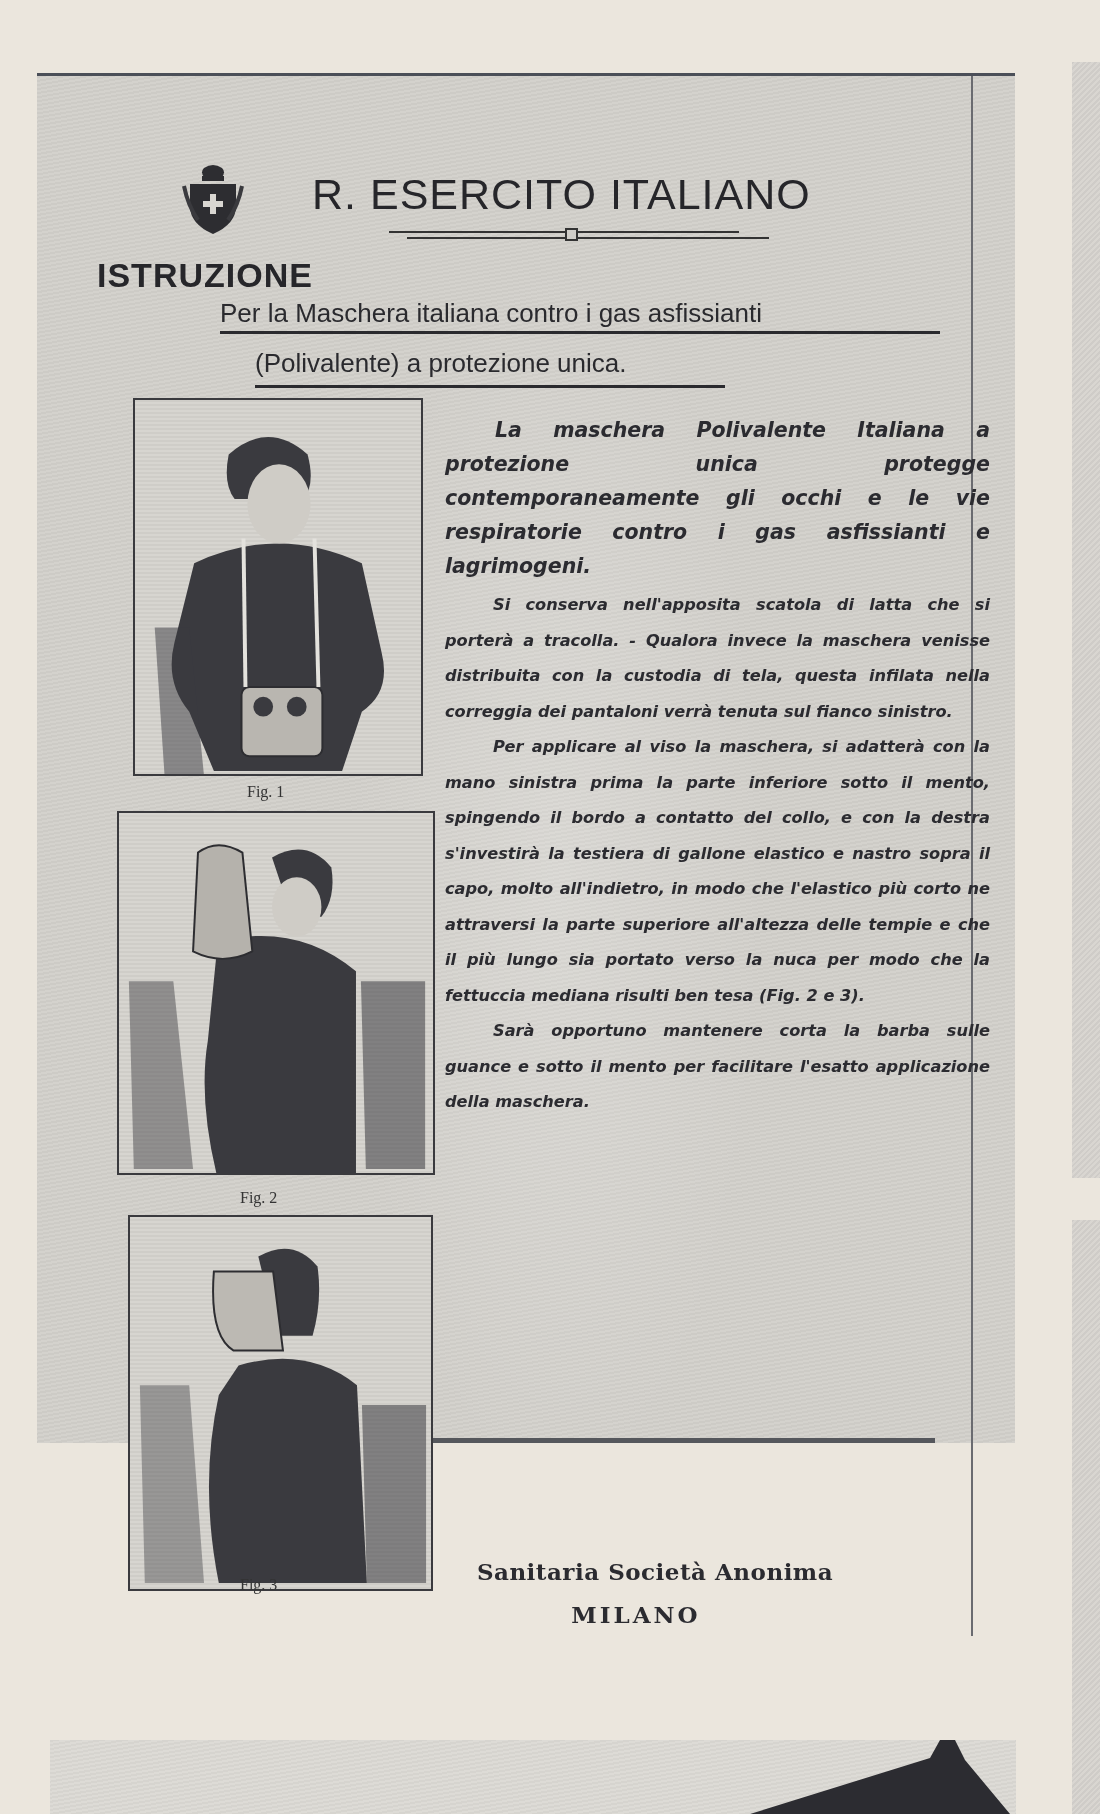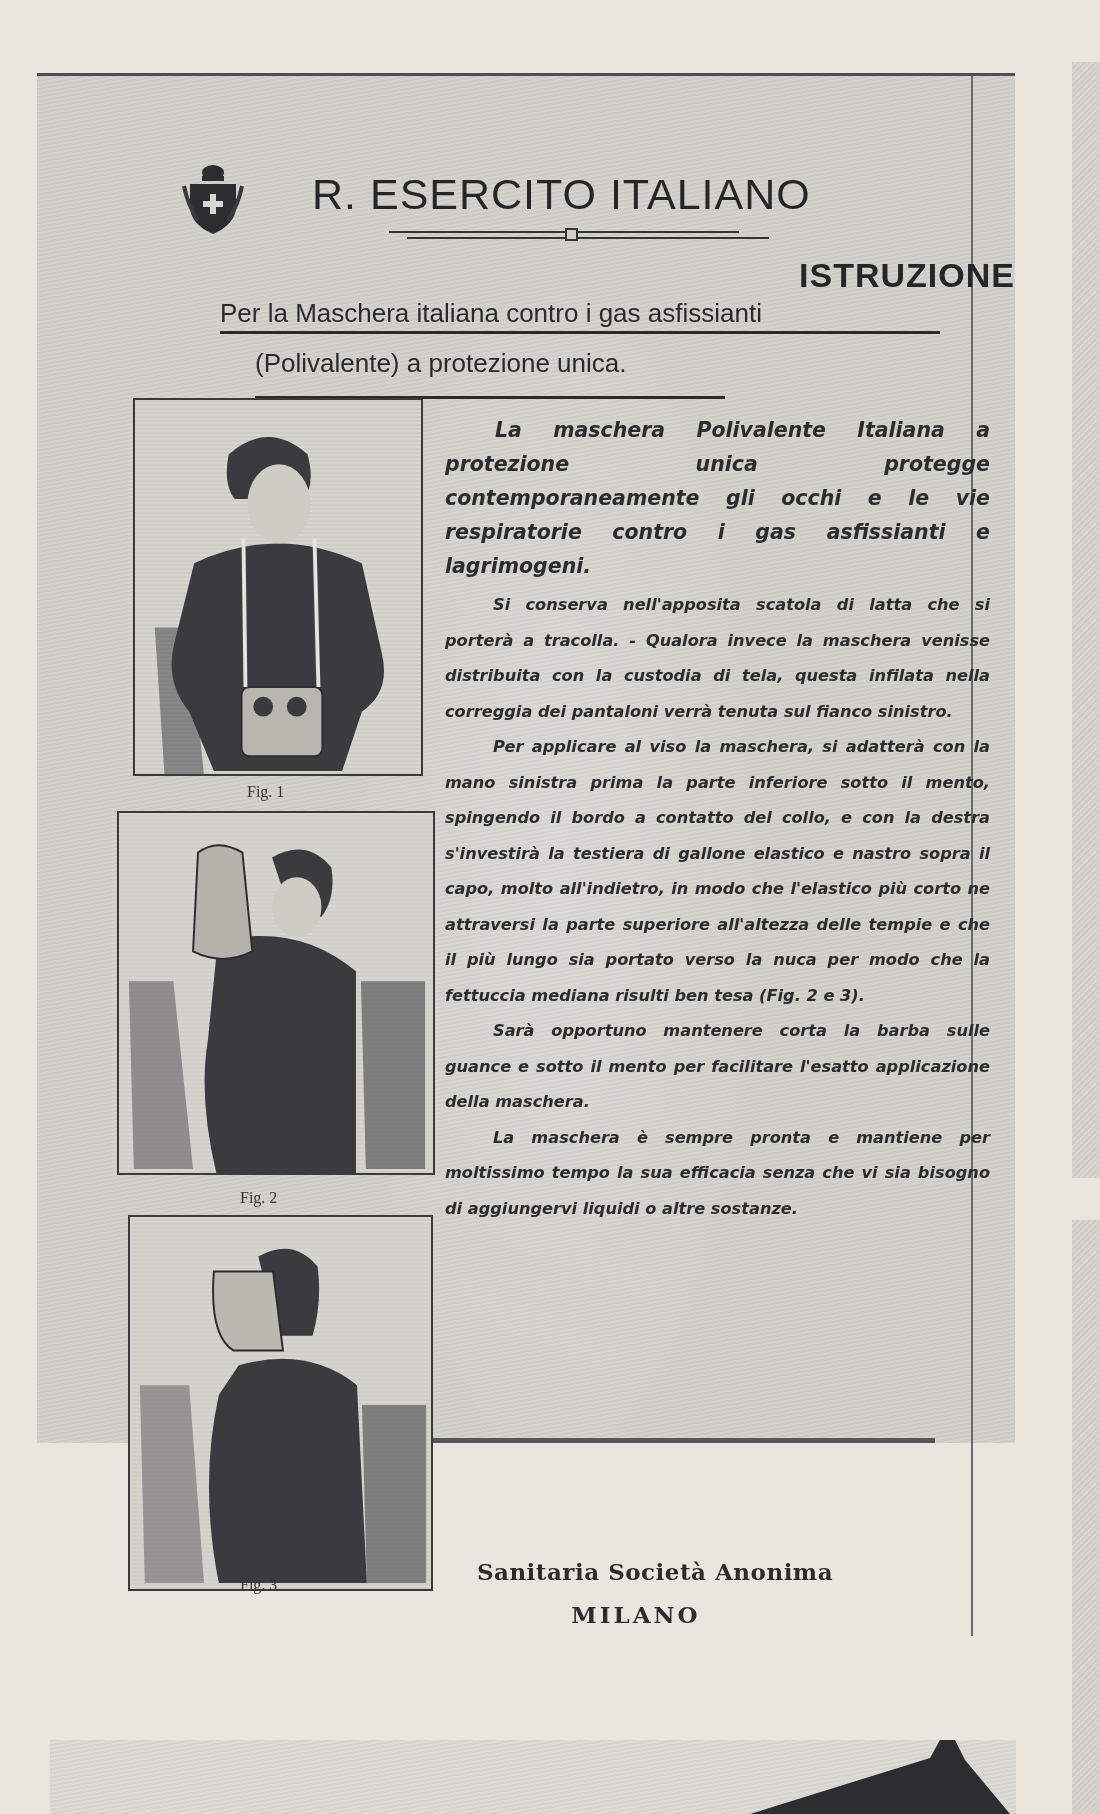--- a/index.html
+++ b/index.html
@@ -32,33 +32,33 @@
     position: absolute; left: 130px; top: 12px;
     font-size: 43px; letter-spacing: 1px; color: #26262a; white-space: nowrap;
     font-family: "Liberation Sans", sans-serif;
   }
   .ornament { position: absolute; left: 352px; top: 152px; width: 380px; height: 14px; }
   .ornament .l1 { position: absolute; left: 0; right: 30px; top: 3px; height: 2px; background: #333; }
   .ornament .l2 { position: absolute; left: 18px; right: 0; top: 9px; height: 2px; background: #333; }
   .ornament .sq { position: absolute; left: 176px; top: 0; width: 9px; height: 9px; border: 2px solid #333; background: #d0cec9; }
 
   .istruzione {
-    position: absolute; left: 0; width: 978px; top: 180px; text-align: right;
+    position: absolute; left: 0; width: 978px; top: 180px; text-align: left;
     font-size: 34px; font-weight: bold; color: #26262a; letter-spacing: 1px;
     padding-left: 60px; box-sizing: border-box;
   }
   .sub1 {
     position: absolute; left: 183px; top: 222px; width: 720px;
     font-size: 26px; color: #2a2a2e; white-space: nowrap;
     border-bottom: 3px solid #2a2a2e; padding-bottom: 2px;
   }
   .sub2 {
     position: absolute; left: 218px; top: 272px; width: 470px;
     font-size: 26px; color: #2a2a2e; white-space: nowrap;
-    border-bottom: 3px solid #2a2a2e; padding-bottom: 17px;
+    border-bottom: 3px solid #2a2a2e; padding-bottom: 6px;
   }
 
   .fig { position: absolute; border: 2px solid #3a3a3e; box-sizing: border-box; overflow: hidden;
          background: repeating-linear-gradient(0deg, #cfcdc8 0 2px, #d7d5d0 2px 4px); }
   .fig svg { width: 100%; height: 100%; display: block; }
   .caption { position: absolute; font-family: "Liberation Serif", serif; font-weight: normal; font-size: 16px; color: #333; }
 
   .body-text {
     position: absolute; left: 408px; top: 337px; width: 545px;
     font-family: "DejaVu Sans", sans-serif; font-style: italic; font-weight: bold;
@@ -160,21 +160,20 @@
       <path d="M85 55 h60 l10 80 h-50 q-25 -15 -20 -80z" fill="#bcb9b3" stroke="#2d2d31" stroke-width="2"></path>
     </svg>
   </div>
   <div class="caption" style="left:203px; top:1500px;">Fig. 3</div>
 
   <div class="body-text">
     <p class="lead">La maschera Polivalente Italiana a protezione unica protegge contemporaneamente gli occhi e le vie respiratorie contro i gas asfissianti e lagrimogeni.</p>
     <p class="para">Si conserva nell'apposita scatola di latta che si porterà a tracolla. - Qualora invece la maschera venisse distribuita con la custodia di tela, questa infilata nella correggia dei pantaloni verrà tenuta sul fianco sinistro.</p>
     <p class="para">Per applicare al viso la maschera, si adatterà con la mano sinistra prima la parte inferiore sotto il mento, spingendo il bordo a contatto del collo, e con la destra s'investirà la testiera di gallone elastico e nastro sopra il capo, molto all'indietro, in modo che l'elastico più corto ne attraversi la parte superiore all'altezza delle tempie e che il più lungo sia portato verso la nuca per modo che la fettuccia mediana risulti ben tesa (Fig. 2 e 3).</p>
     <p class="para">Sarà opportuno mantenere corta la barba sulle guance e sotto il mento per facilitare l'esatto applicazione della maschera.</p>
-    <p class="para">La maschera è sempre pronta e mantiene per moltissimo tempo la sua efficacia senza che vi sia bisogno di aggiungervi liquidi o altre sostanze.</p>
   </div>
 
   <div class="signature">Sanitaria Società Anonima</div>
   <div class="city">MILANO</div>
 </div>
 
 <div class="photo2">
   <svg width="966" height="74" viewBox="0 0 966 74">
     <path d="M700 74 L880 18 L890 0 L905 0 L915 20 L960 74 Z" fill="#2c2c31"></path>
   </svg>

